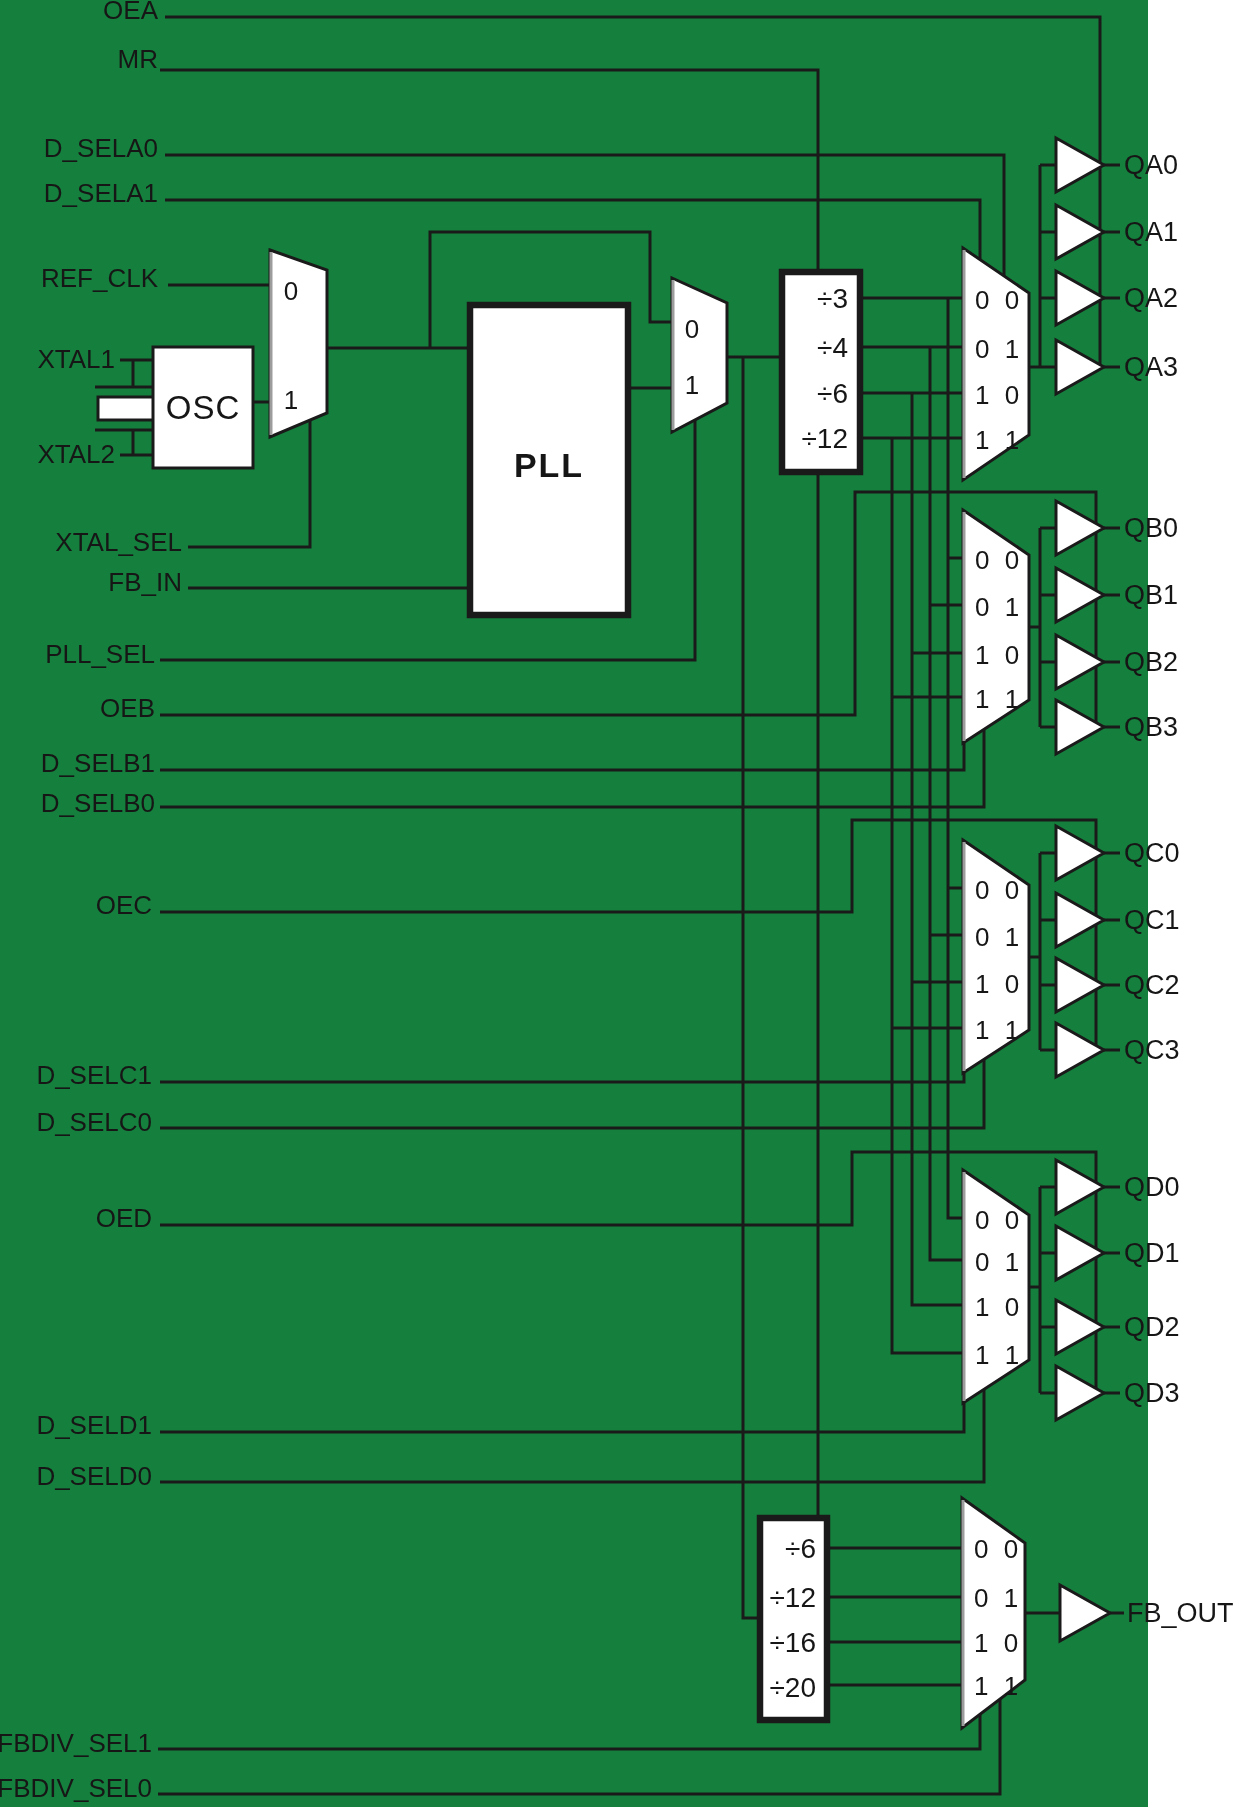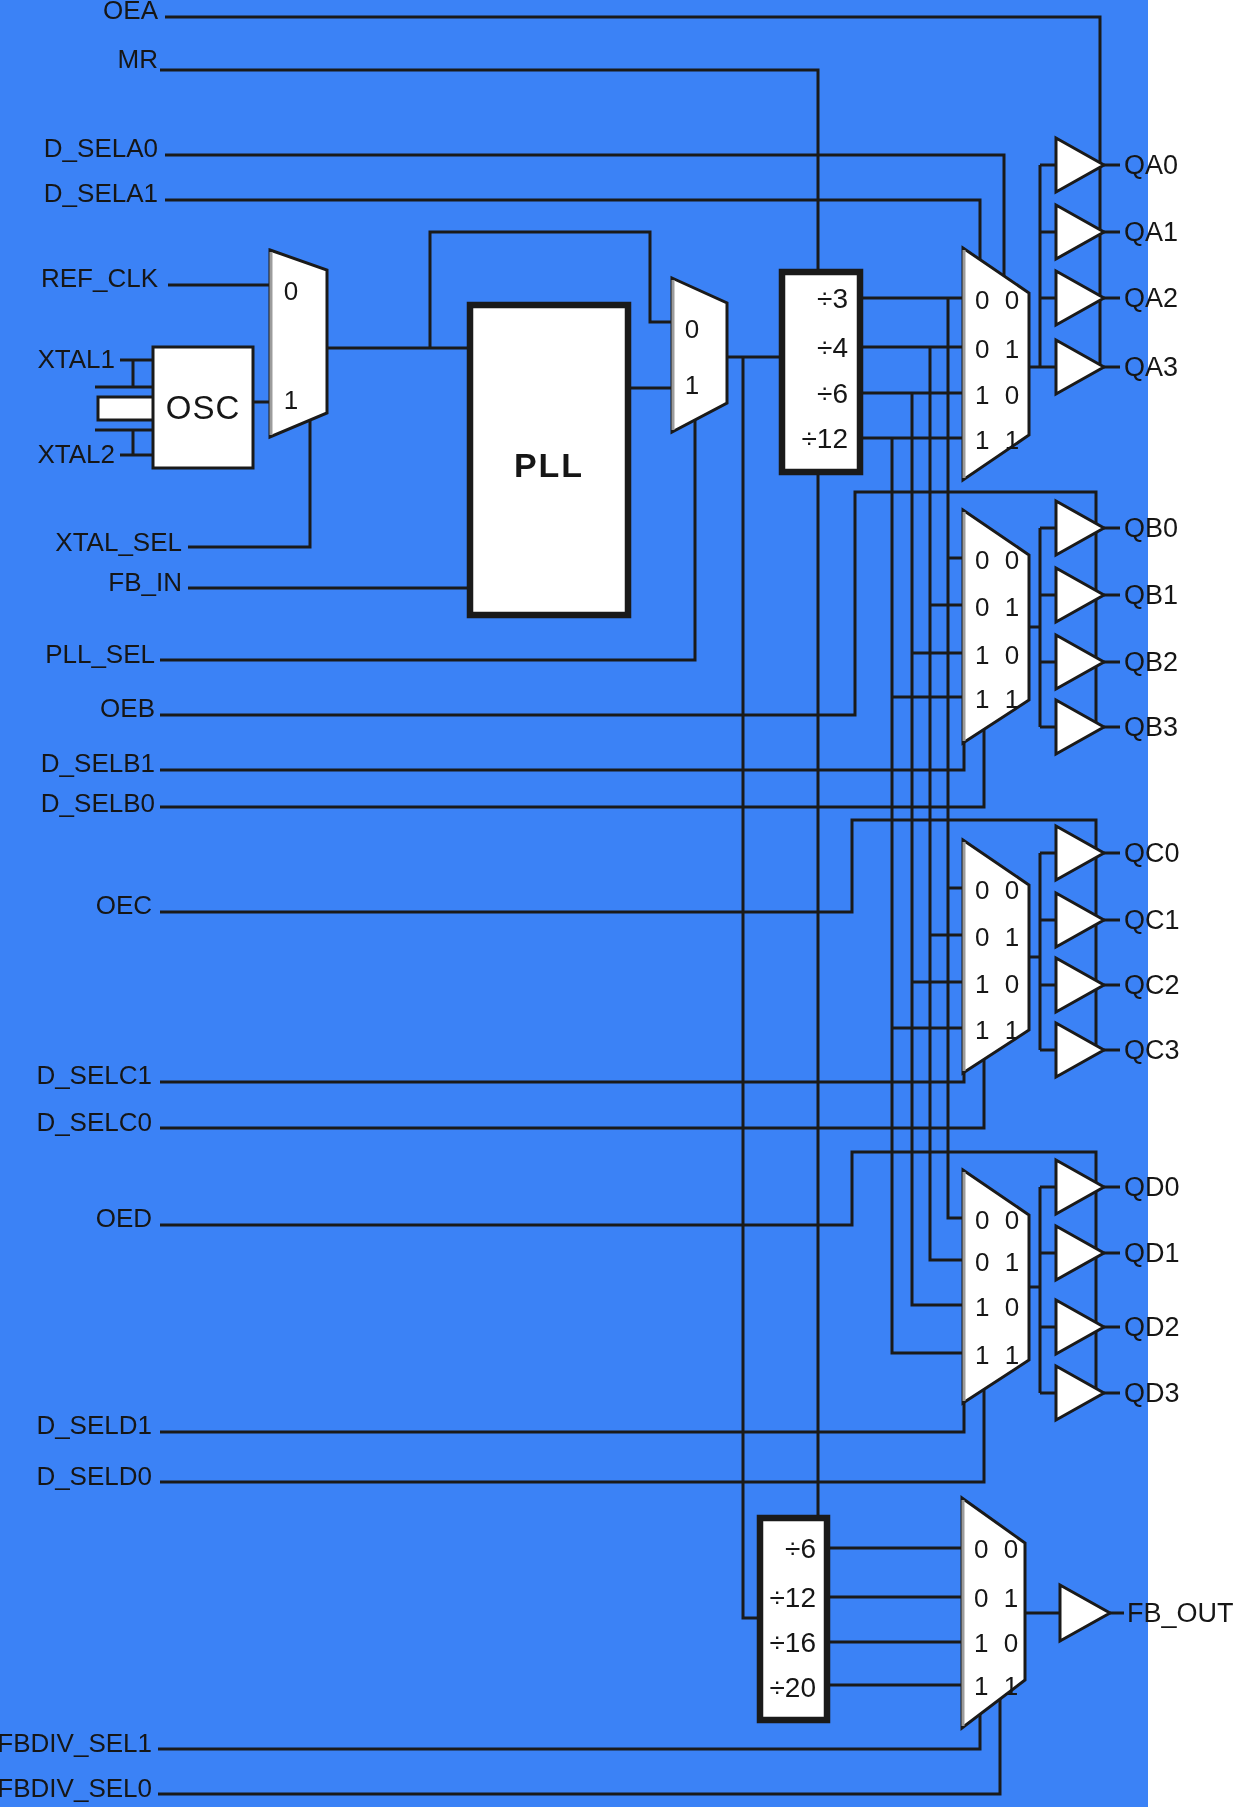--- a/index.html
+++ b/index.html
@@ -1,16 +1,16 @@
 <!DOCTYPE html>
 <html><head>
 <meta charset="utf-8">
 <style>
   html,body{margin:0;padding:0;background:#ffffff;}
-  .page{width:1148px;height:1807px;position:relative;background:#3b82f6;}
+  .page{width:1148px;height:1807px;position:relative;background:#15803d;}
   svg{display:block;}
   .w{fill:none;stroke:#1a1a1a;stroke-width:3;}
   .bx{fill:#ffffff;stroke:#1a1a1a;stroke-width:3;}
   .bt{fill:#ffffff;stroke:#1a1a1a;stroke-width:6.5;}
   .shade{stroke:#9c9c9c;stroke-width:3;}
   text{font-family:"Liberation Sans","DejaVu Sans",sans-serif;fill:#161616;}
   .ilbl{font-size:26px;}
   .olbl{font-size:27px;}
   .mlbl{font-size:26px;letter-spacing:4px;}
   .slbl{font-size:26px;}

